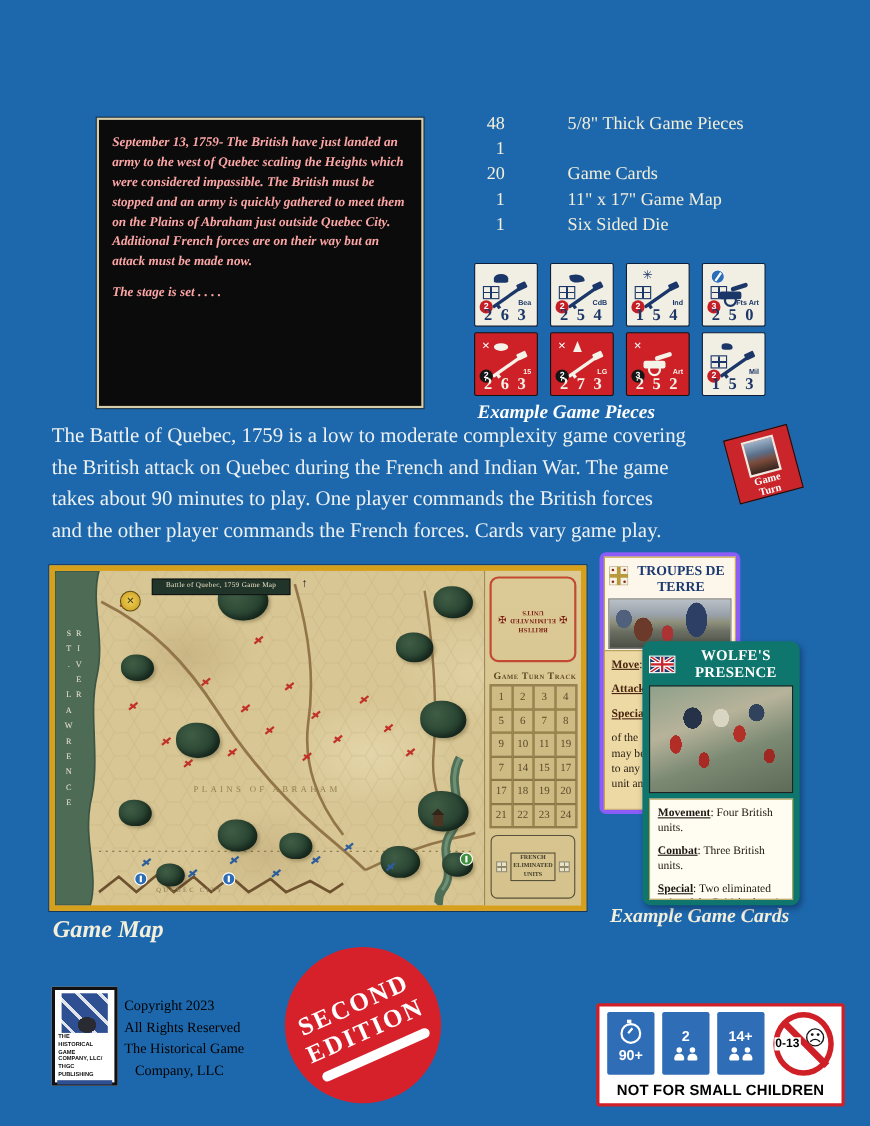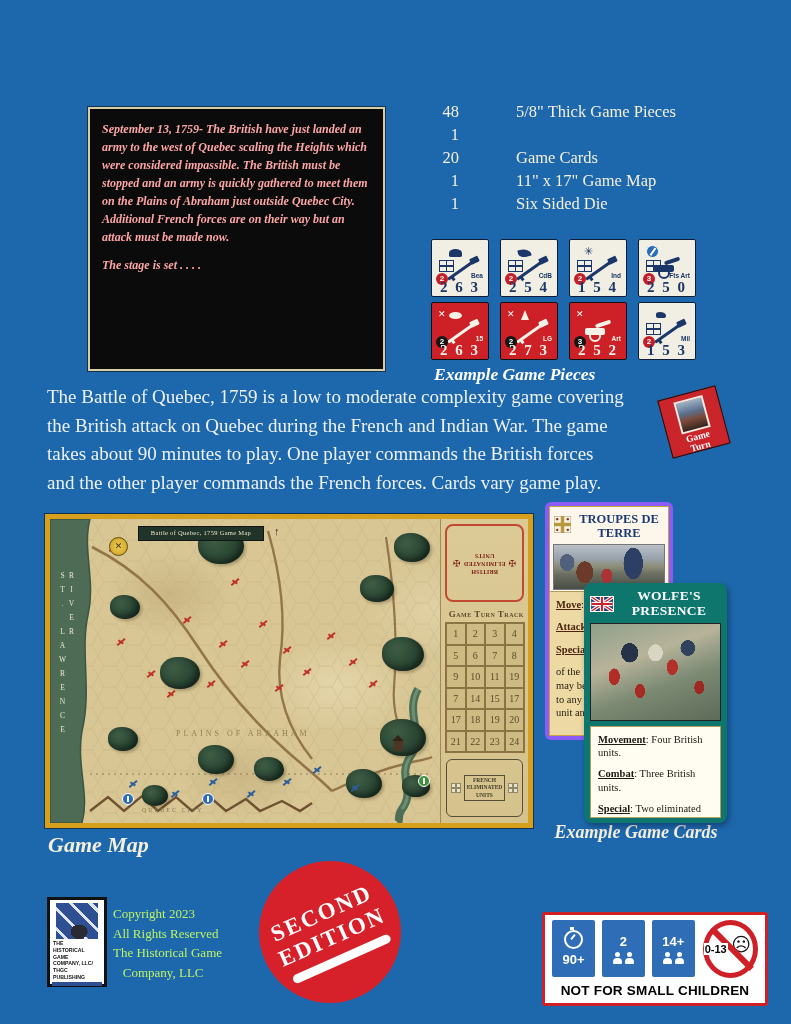--- a/index.html
+++ b/index.html
@@ -105,21 +105,21 @@
         border:1px solid #141414;color:#e8e0c2;font-size:6.5px;line-height:12px;text-align:center;
         letter-spacing:.3px;overflow:hidden;}
   .compass{position:absolute;left:59px;top:18px;width:17px;height:17px;border-radius:50%;
         background:radial-gradient(#f0d054,#c89a1e);border:1.5px solid #5f4d10;
         text-align:center;font-size:9px;line-height:16px;color:#3a3418;}
   .compass::before{content:"✕";}
   .north{position:absolute;left:224px;top:6px;color:#222;font-size:11px;}
   .north::before{content:"↑";}
   .river-label{position:absolute;left:8px;top:52px;height:246px;writing-mode:vertical-lr;
         text-orientation:upright;font-size:7.5px;letter-spacing:5px;color:#e9e6d2;overflow:hidden;}
-  .plains-label{position:absolute;left:126px;top:194px;font-size:8px;letter-spacing:3px;color:#94804f;margin-top:16px;}
+  .plains-label{position:absolute;left:126px;top:194px;font-size:8px;letter-spacing:3px;color:#94804f;}
   .city-label{position:absolute;left:92px;top:288px;font-size:6px;letter-spacing:2px;color:#8a7850;}
   .windmill{position:absolute;left:344px;top:221px;width:9px;height:11px;background:#4c3523;}
   .windmill::before{content:"";position:absolute;left:-2px;top:-5px;width:0;height:0;
         border-left:6.5px solid transparent;border-right:6.5px solid transparent;
         border-bottom:6px solid #33241a;}
   .emb{position:absolute;width:10px;height:10px;border-radius:50%;border:1px solid #fff;}
   .emb.b{background:#2b6cb5;} .emb.g{background:#3f8f3f;}
   .emb::after{content:"";position:absolute;left:4px;top:2px;width:1.5px;height:6px;background:#fff;}
 
   
@@ -194,21 +194,21 @@
 
   
   .logo{position:absolute;left:47px;top:897px;width:60px;height:90px;background:#fff;
         border:3px solid #111;box-sizing:border-box;}
   .logo-art{margin:3px auto 1px;width:42px;height:36px;
         background:
          radial-gradient(14px 12px at 55% 80%, #2a2a33 60%, transparent 61%),
          repeating-linear-gradient(45deg,#2e4f92 0 6px,#dfe3ea 6px 9px,#2e4f92 9px 14px);}
   .logo-text{padding:0 3px;font:700 5.2px/1.3 "Liberation Sans",sans-serif;color:#111;}
   .logo-bar{height:4px;background:#2e4f92;margin:1px 2px 0;}
-  .copyright{position:absolute;left:113px;top:904px;font-size:13px;line-height:1.5;color:#bef264;}
+  .copyright{position:absolute;left:113px;top:904px;font-size:13px;line-height:1.5;color:#000000;}
   .website{position:absolute;left:42px;top:1044px;font-weight:700;font-size:13px;color:#bef264;
         letter-spacing:.3px;}
 
   .badge2{position:absolute;left:259px;top:861px;width:142px;height:142px;border-radius:50%;
         background:#d6212b;display:flex;align-items:center;justify-content:center;}
   .badge2-inner{transform:rotate(-24deg);text-align:center;}
   .badge2-inner .bl{font-weight:800;font-size:23px;letter-spacing:2px;color:#fff;line-height:1.15;}
   .badge2-bar{width:106px;height:9px;background:#fff;border-radius:5px;margin:5px auto 0;}
 
   .ratings{position:absolute;left:542px;top:912px;width:226px;height:94px;box-sizing:border-box;

